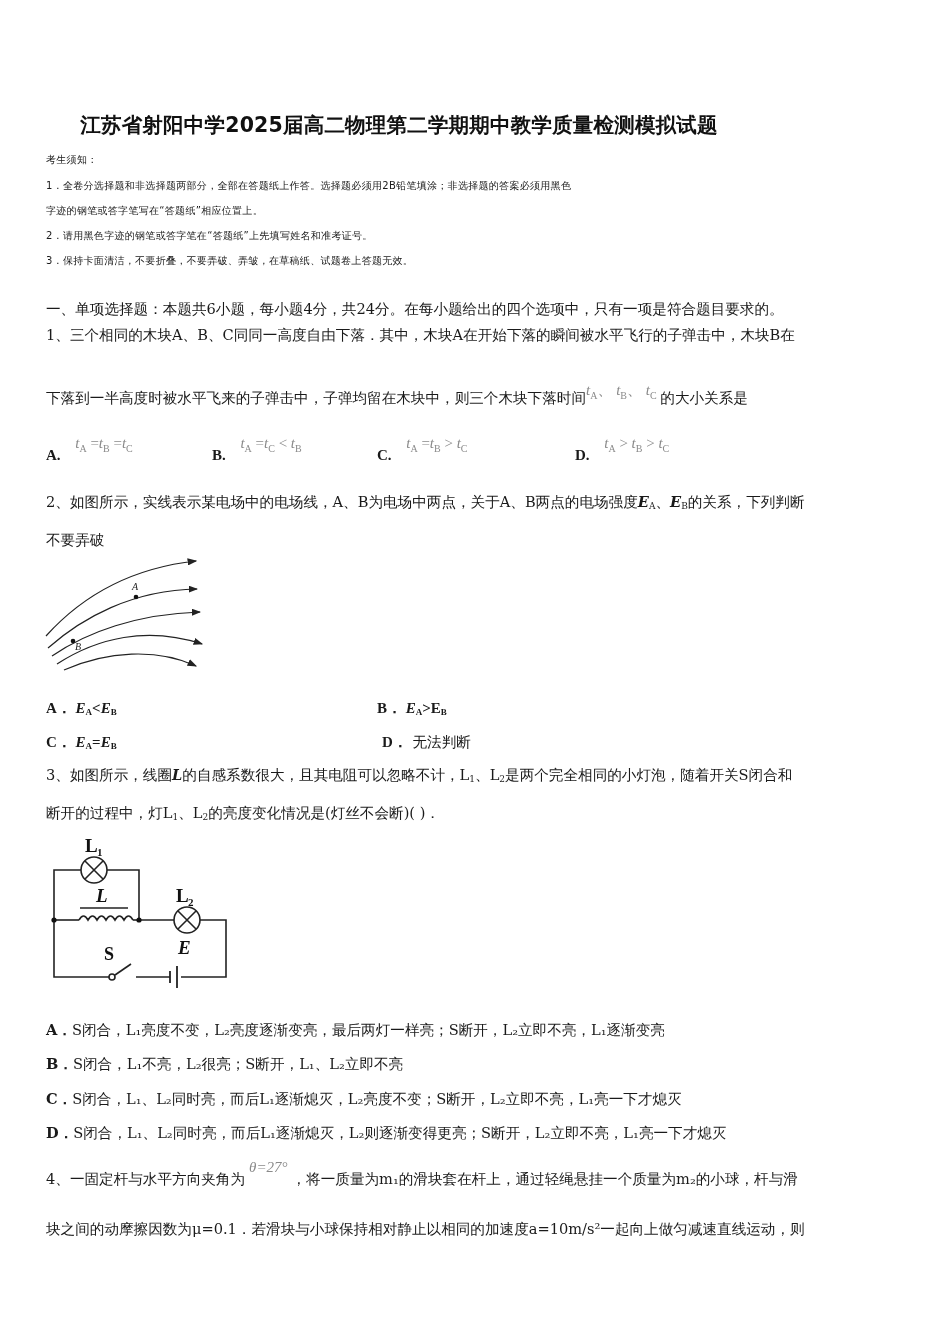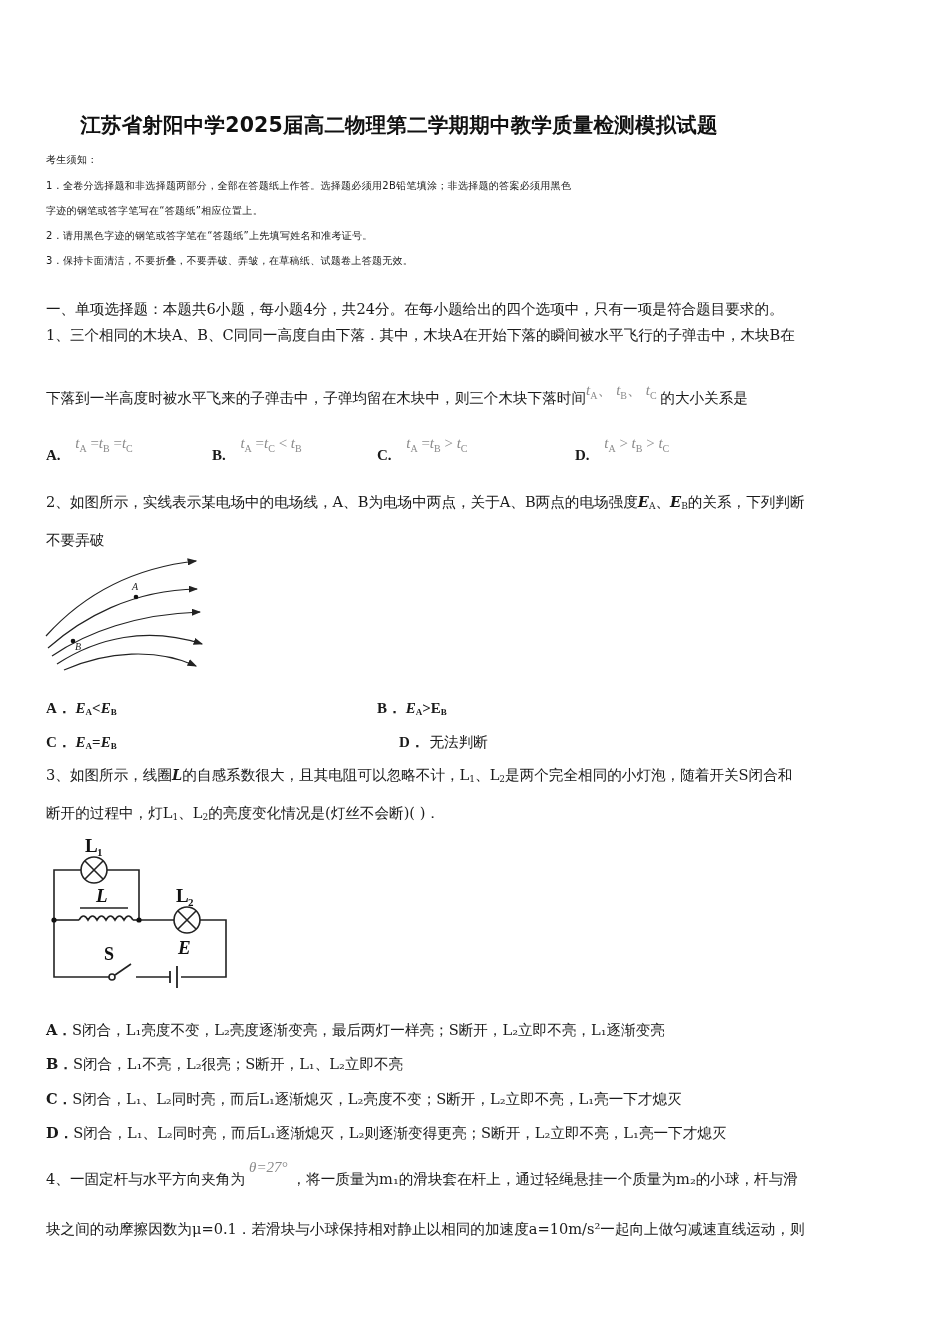--- a/index.html
+++ b/index.html
@@ -94,21 +94,21 @@
 
   <div class="line b" style="top:698px; left:46px; font-family:'Liberation Serif', serif; font-size:15px;">
     <span>A．</span> <i>E</i><span class="sub">A</span>&lt;<i>E</i><span class="sub">B</span>
   </div>
   <div class="line b" style="top:698px; left:377px; font-family:'Liberation Serif', serif; font-size:15px;">
     <span>B．</span> <i>E</i><span class="sub">A</span>&gt;E<span class="sub">B</span>
   </div>
   <div class="line b" style="top:732px; left:46px; font-family:'Liberation Serif', serif; font-size:15px;">
     <span>C．</span> <i>E</i><span class="sub">A</span>=<i>E</i><span class="sub">B</span>
   </div>
-  <div class="line" style="top:732px; left:399px;text-align:right;">
+  <div class="line" style="top:732px; left:382px;text-align:right;">
     <span class="b" style="font-family:'Liberation Serif', serif; font-size:15px;">D．</span> <span>无法判断</span>
   </div>
 
   <div class="line" style="top:765px;">
     <span>3、如图所示，线圈</span><i class="b">L</i><span>的自感系数很大，且其电阻可以忽略不计，L</span><span class="sub">1</span><span>、L</span><span class="sub">2</span><span>是两个完全相同的小灯泡，随着开关S闭合和</span>
   </div>
   <div class="line" style="top:803px;">
     <span>断开的过程中，灯L</span><span class="sub">1</span><span>、L</span><span class="sub">2</span><span>的亮度变化情况是(灯丝不会断)(        )．</span>
   </div>
 

